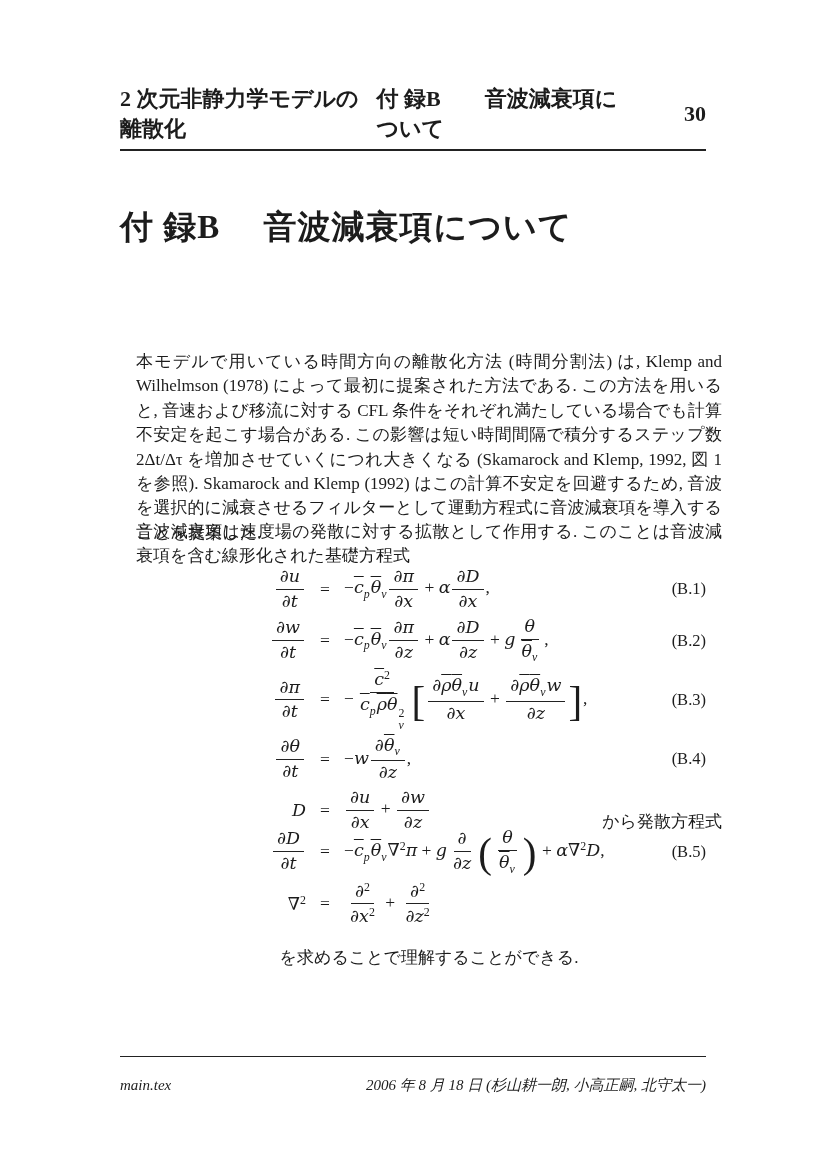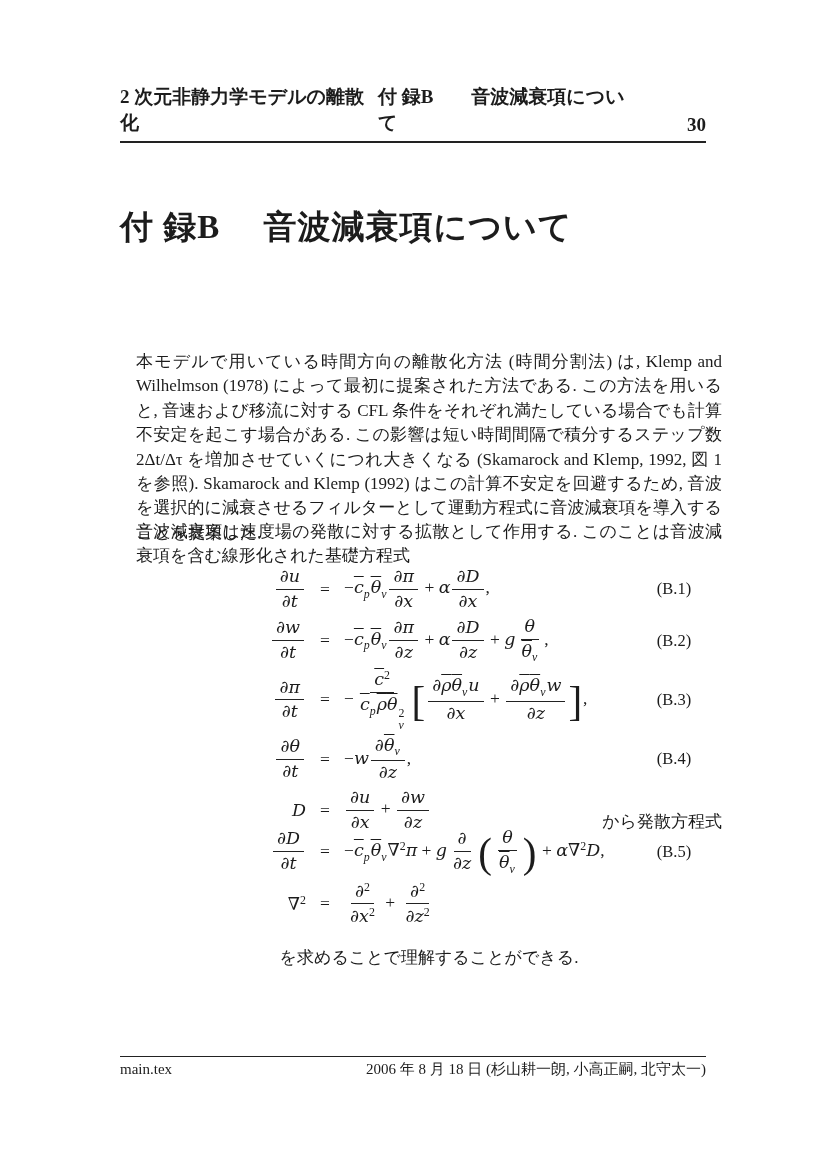--- a/index.html
+++ b/index.html
@@ -4,23 +4,23 @@
 <style>
   html,body { margin:0; padding:0; background:#ffffff; }
   .page {
     position:relative; width:826px; height:1169px; background:#ffffff;
     font-family:"Liberation Serif","DejaVu Serif",serif; color:#1c1c1c;
     overflow:hidden;
   }
   
   .pagehead {
     position:absolute; top:84px; left:120px; width:586px;
-    display:flex; align-items:flex-end;
+    display:flex; align-items:center;
     border-bottom:2px solid #222; padding-bottom:5px;
-    font-size:19px; font-weight:bold;
+    font-size:22px; font-weight:bold;
   }
   .head-center { margin-left:auto; }
   .head-num { margin-left:48px; font-weight:bold;font-family:Liberation Serif, serif; }
   
   .apx-title {
     position:absolute; top:205px; left:120px; width:586px; margin:0;
     font-size:33px; font-weight:bold; letter-spacing:1px;
   }
   .title-main { margin-left:34px; }
   
@@ -37,21 +37,21 @@
   .eqblock { position:absolute; left:120px; width:586px; }
   #eqblock1 { top:566px; }
   #eqblock2 { top:827px; }
   .eqrow {
     display:grid; grid-template-columns:186px 38px 1fr 64px;
     align-items:center; margin-bottom:3px; font-size:17.5px;
   }
   .eq-lhs { text-align:right; }
   .eq-rel { text-align:center; }
   .eq-rhs { text-align:left; white-space:nowrap; }
-  .eq-label { text-align:center; font-size:16.5px; }
+  .eq-label { text-align:right; font-size:16.5px; }
   
   .mvar { font-family:"DejaVu Serif",serif; font-style:italic; }
   .mrm  { font-style:normal; white-space:pre; }
   .mbar { text-decoration:overline; text-decoration-thickness:1px; }
   .msub { font-size:68%; vertical-align:-0.4em; font-style:italic; margin-right:1px; }
   .msup { font-size:68%; vertical-align:0.5em; font-style:normal; }
   .mfrac {
     display:inline-flex; flex-direction:column; align-items:center;
     vertical-align:middle; margin:0 2px; line-height:1.25; text-align:center;
   }
@@ -65,21 +65,21 @@
   .mss .ssb { font-style:italic; }
   .mbig {
     font-size:235%; font-weight:300; line-height:0;
     vertical-align:middle; font-style:normal; display:inline-block;
     transform:scaleY(1.05); margin:0 1px;
   }
   
   .pagefoot {
     position:absolute; top:1056px; left:120px; width:586px;
     display:flex; align-items:baseline;
-    border-top:1px solid #222; padding-top:3px; font-size:15px;
+    border-top:1px solid #222; padding-top:19px; font-size:15px;font-style:italic;
   }
   .foot-right { margin-left:auto; }
 </style>
 </head>
 <body>
 
 <div class="page">
 
   <div class="pagehead">
     <span>2 次元非静力学モデルの離散化</span>

